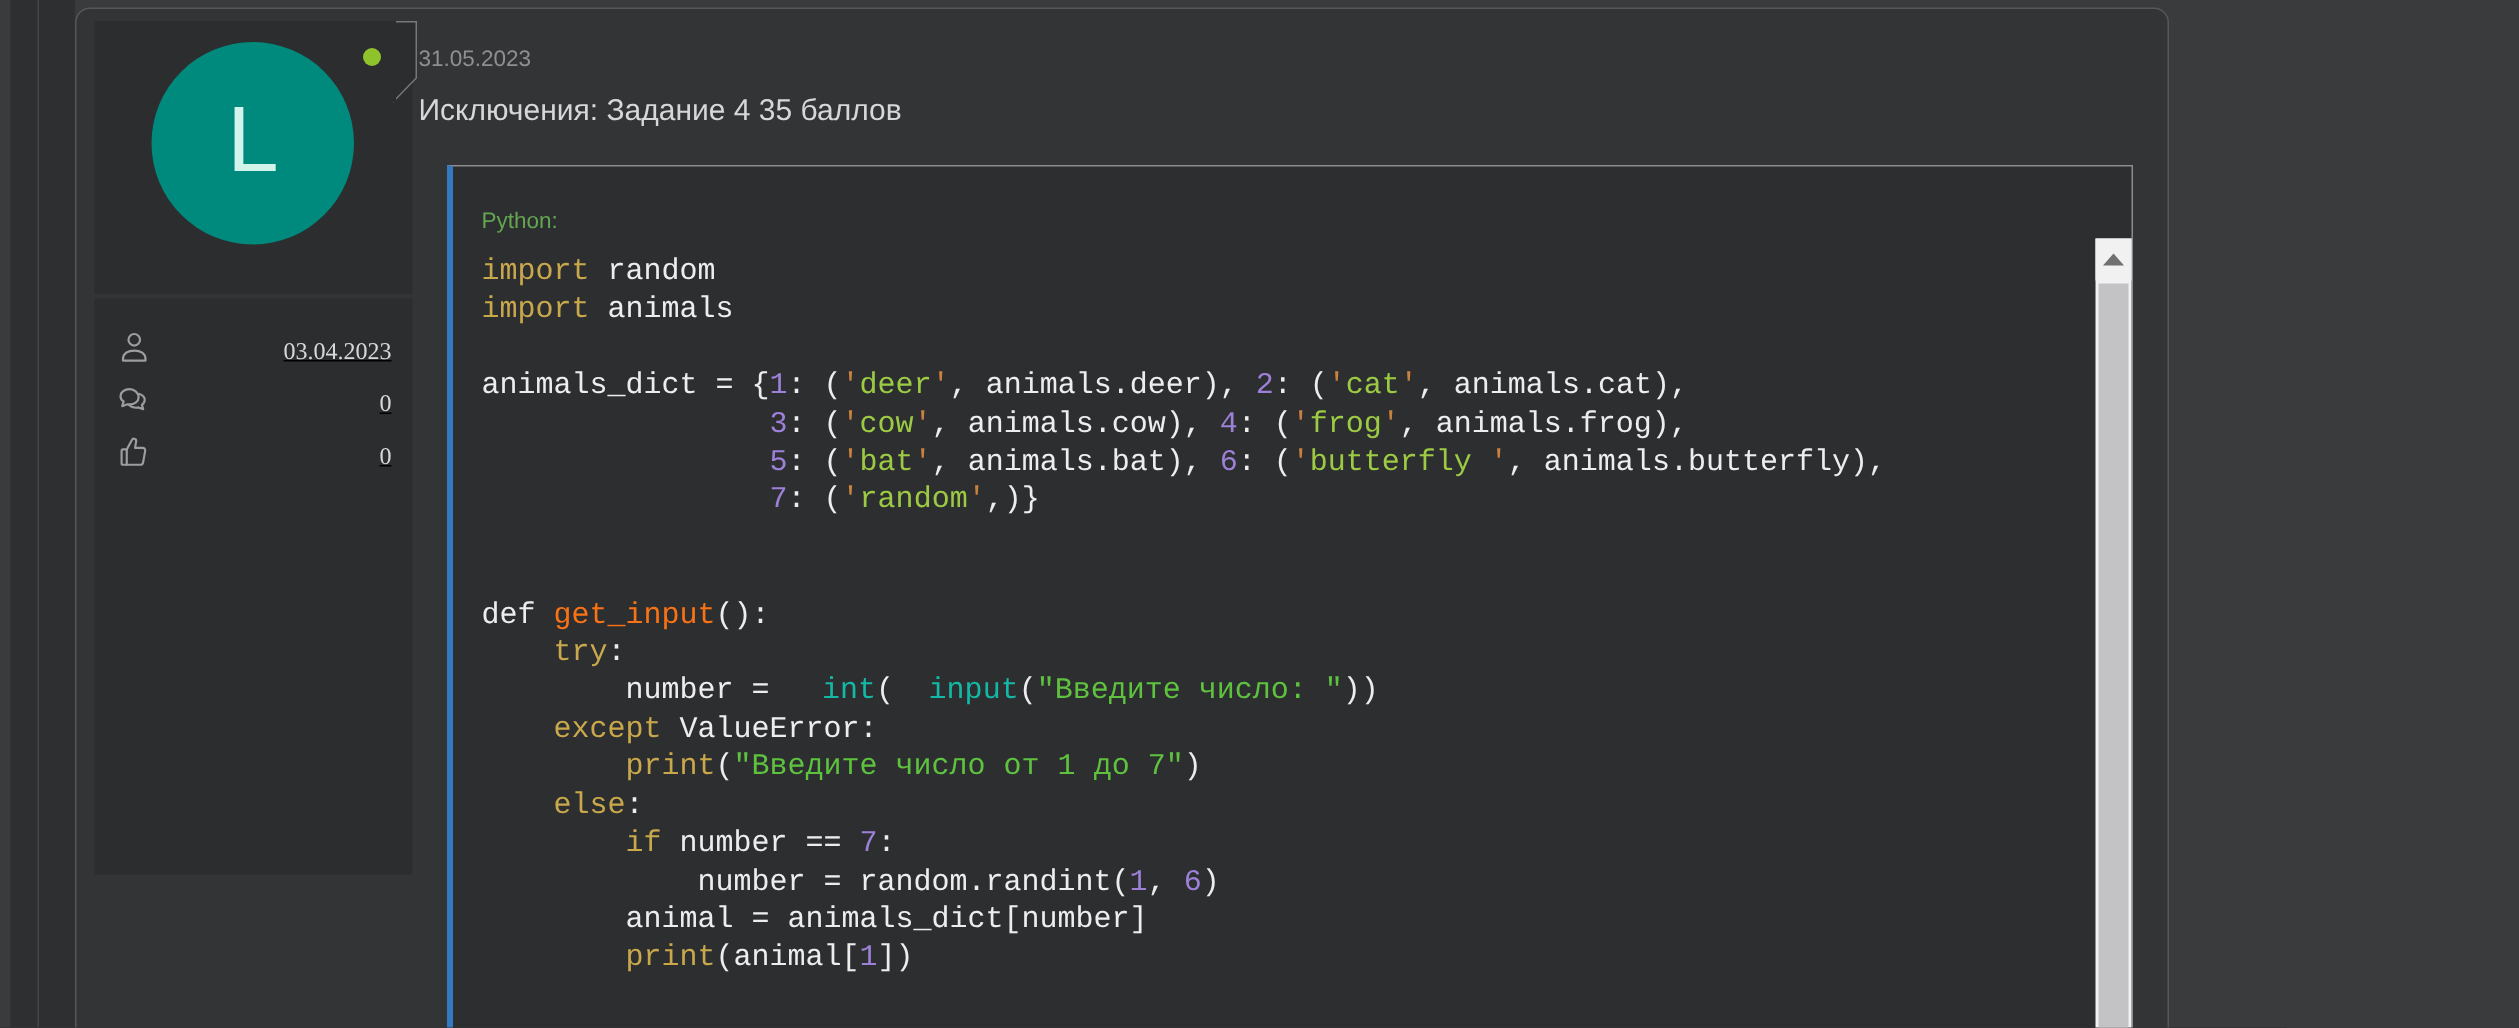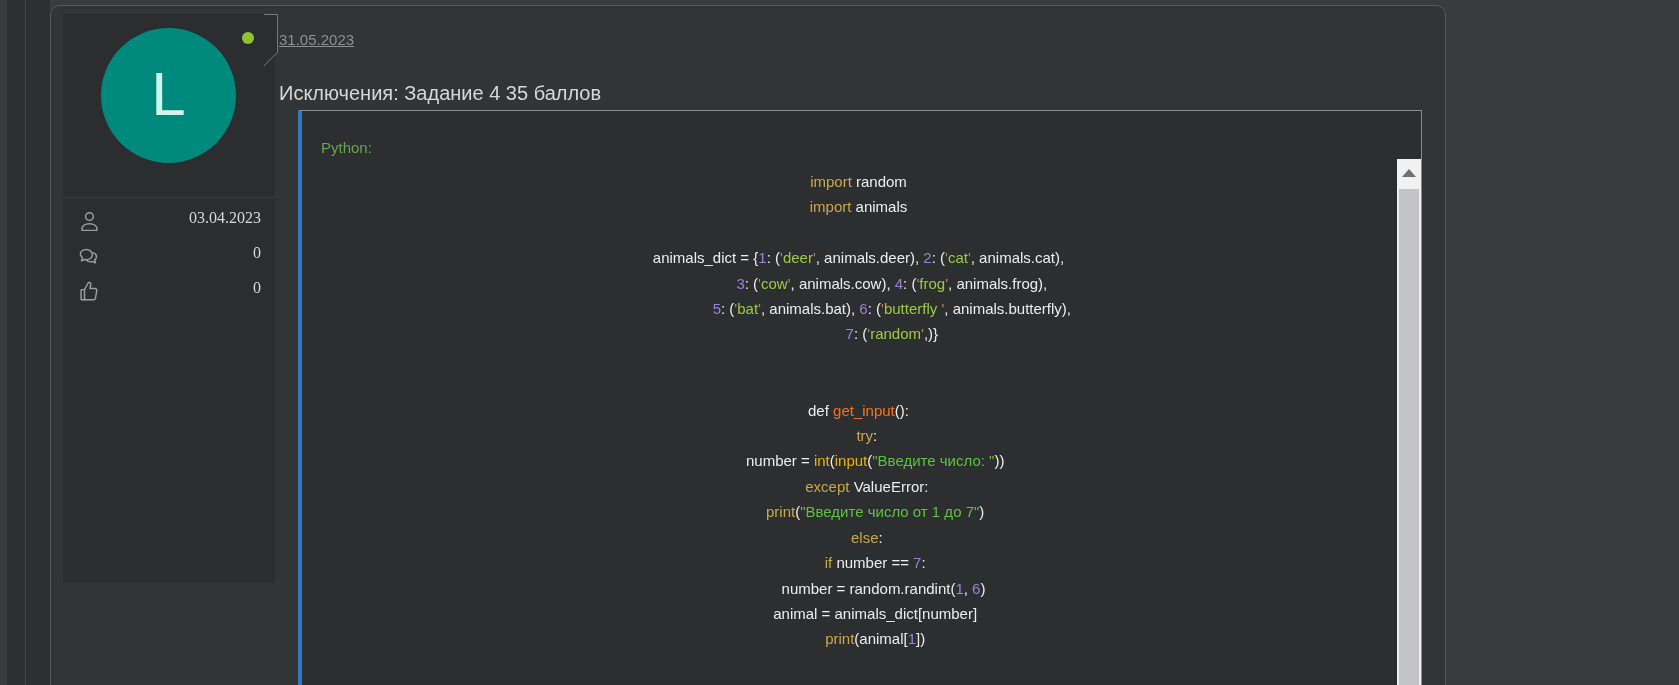--- a/index.html
+++ b/index.html
@@ -19,47 +19,47 @@
   .avatar-block { height:182px; background:#2c2d2e; position:relative; }
   .avatar {
     position:absolute; left:38px; top:14px; width:135px; height:135px;
     border-radius:50%; background:#00897d; color:#d2f4ea;
     font-size:62px; line-height:132px; text-align:center; font-weight:400;
   }
   .username-block { margin-top:3px; height:79px; background:#3a3b3d; text-align:center; padding-top:13px; }
   .username { font-size:17px; font-weight:bold; color:#cbcccd; }
   .user-role { margin-top:6px; font-size:13.5px; color:#b0b1b3; }
   .stats-block { margin-top:3px; height:384px; background:#2c2d2e; padding:10px 14px 0 14px; }
-  .stat-row { display:flex; justify-content:space-between; align-items:flex-start; height:35px; }
+  .stat-row { display:flex; justify-content:space-between; align-items:flex-end; height:35px;text-decoration:underline; }
   .stat-row svg { width:25px; height:25px; stroke:#9c9da0; fill:none; stroke-width:1.4; stroke-linecap:round; stroke-linejoin:round; }
   .stat-value { font-family:"Liberation Serif", serif; font-size:16px; color:#d7d8d9; }
 
   .online-dot { position:absolute; left:191px; top:26px; width:12px; height:12px; border-radius:50%; background:#8fc32c; }
   .speech-notch { position:absolute; left:211px; top:8px; }
 
   
-  .post-date  { position:absolute; left:228px; top:25px; font-size:15px; color:#8e8f91;text-decoration:underline; }
-  .post-title { position:absolute; left:228px; top:57px; font-size:20px; font-weight:400; color:#d6d7d8;margin-top:19px; }
+  .post-date  { position:absolute; left:228px; top:25px; font-size:15px; color:#8e8f91; }
+  .post-title { position:absolute; left:228px; top:57px; font-size:20px; font-weight:400; color:#d6d7d8; }
 
   .code-block {
     position:absolute; left:247px; top:104px; width:1124px; height:660px;
     background:#2d2e30; border:1px solid #8a8c8e; border-left:4px solid #3279c2;
   }
   .code-lang { margin:28px 0 0 19px; font-size:15px; color:#63a551; }
   .code-scroll {
     position:absolute; left:0; top:48px; right:25px; bottom:0;
     padding:10px 0 0 19px; overflow:hidden;
   }
-  .code-lines { font-family:Liberation Sans, sans-serif; font-size:15px; line-height:25.4px; white-space:pre; color:#ededee;text-align:center; }
+  .code-lines { font-family:Liberation Mono, monospace; font-size:20px; line-height:25.4px; white-space:pre; color:#ededee; }
   .tok-k  { color:#c9a84c; }  
   .tok-n  { color:#9d80d8; }  
   .tok-s  { color:#9cca43;margin-top:35px; }  
   .tok-q  { color:#c8813f; }  
   .tok-g  { color:#5ec23f; }  
-  .tok-b  { color:#eab308; }  
+  .tok-b  { color:#14b8a6;margin-left:23px; }  
   .tok-fn { color:#f97316; }  
   .tok-t  { color:#ededee; }
 
   .scrollbar {
     position:absolute; top:48px; right:0; bottom:0; width:24px; background:#f1f1f2;
   }
   .scroll-up-btn { height:28px; display:flex; align-items:center; justify-content:center; background:#f1f1f2; cursor:default; }
   .scroll-up-arrow { width:0; height:0; border-left:7px solid transparent; border-right:7px solid transparent; border-bottom:8px solid #6f7072; }
   .scroll-thumb { position:absolute; top:30px; left:2px; right:2px; bottom:0; background:#c3c3c5; }
 </style>

